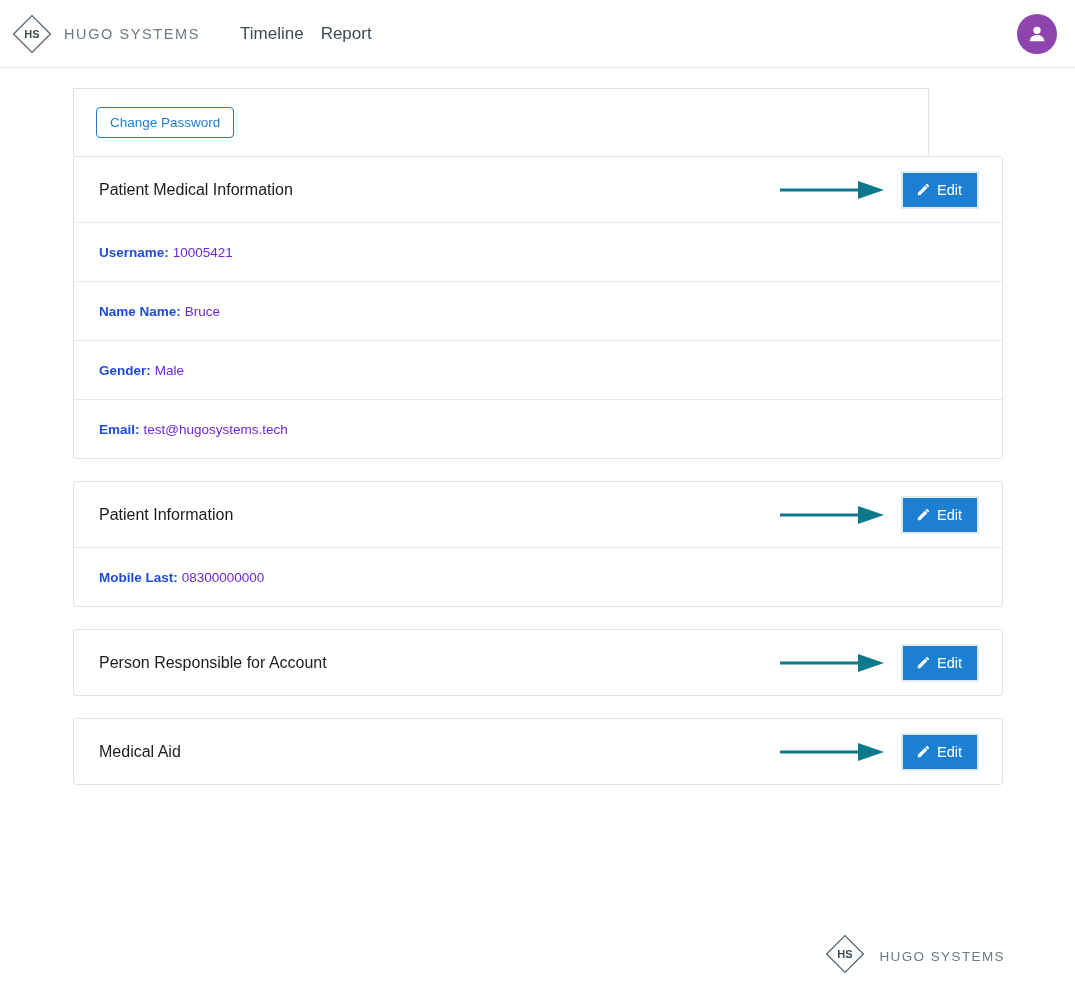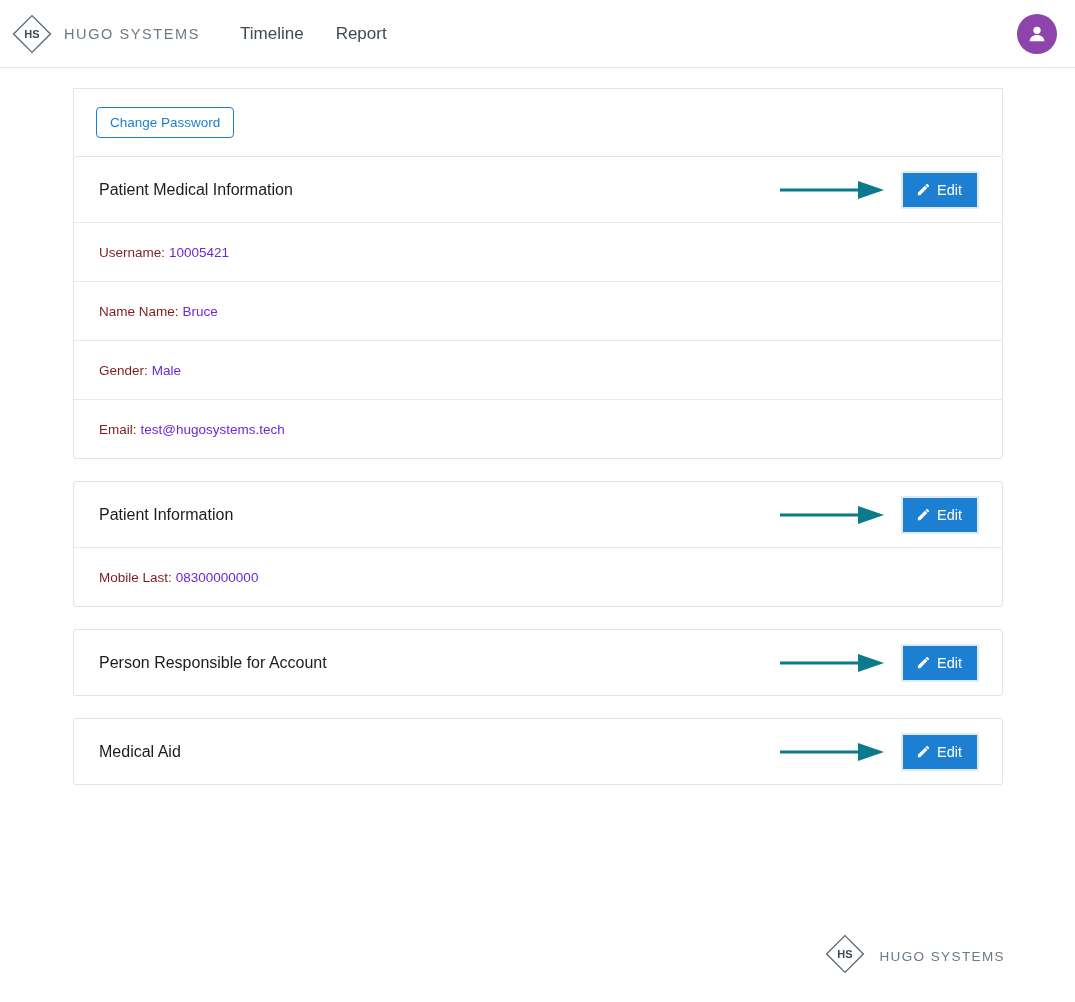--- a/index.html
+++ b/index.html
@@ -42,21 +42,21 @@
   .brand-diamond svg { display: block; }
   .brand-text {
     font-size: 14.5px;
     letter-spacing: 1.6px;
     color: #6c7a86;
     font-weight: 400;
   }
   .nav-links {
     display: flex;
     align-items: center;
-    gap: 32px;
+    gap: 17px;
   }
   .nav-link {
     font-size: 17px;
     color: #3e4a54;
     text-decoration: none;
     cursor: pointer;
   }
   .avatar {
     position: absolute;
     right: 18px;
@@ -142,26 +142,26 @@
     font-size: 13.5px;
     border-radius: 4px;
     padding: 7px 13px;
     cursor: pointer;
     font-family: "Liberation Sans", sans-serif;
   }
 
   .change-pw-card {
     border: 1px solid #e3e3e3;
     border-bottom: none;
-    width: 930px;
+    width: 856px;
     padding: 18px 22px;
     background: #fff;
   }
 
-  .field-label { font-weight: normal; color: #7f1d1d; }
+  .field-label { font-weight: bold; color: #1d4ed8; }
   .field-value { color: #6d28d9; margin-left: 4px; }
 
   
   .footer {
     position: absolute;
     right: 70px;
     bottom: 22px;
     display: flex;
     align-items: center;
     gap: 12px;

